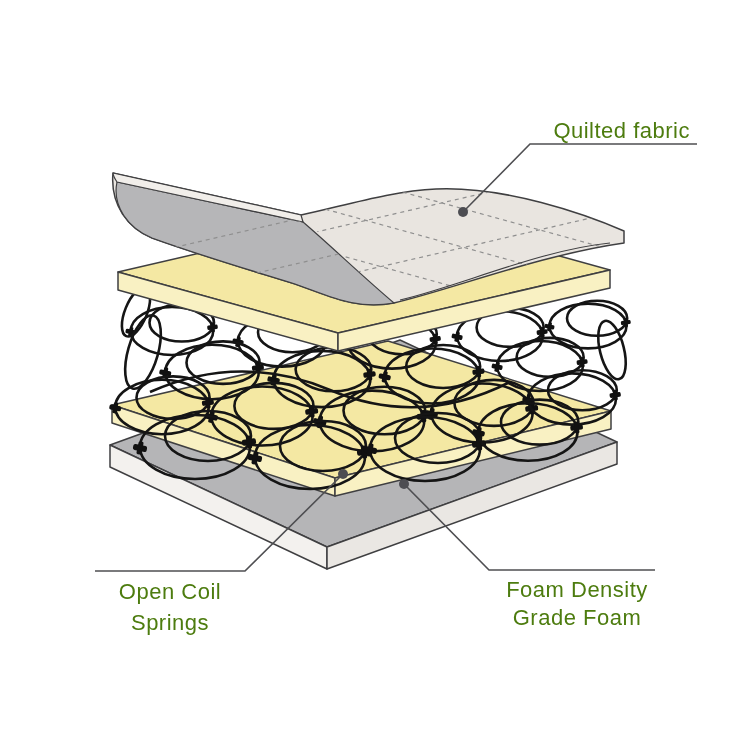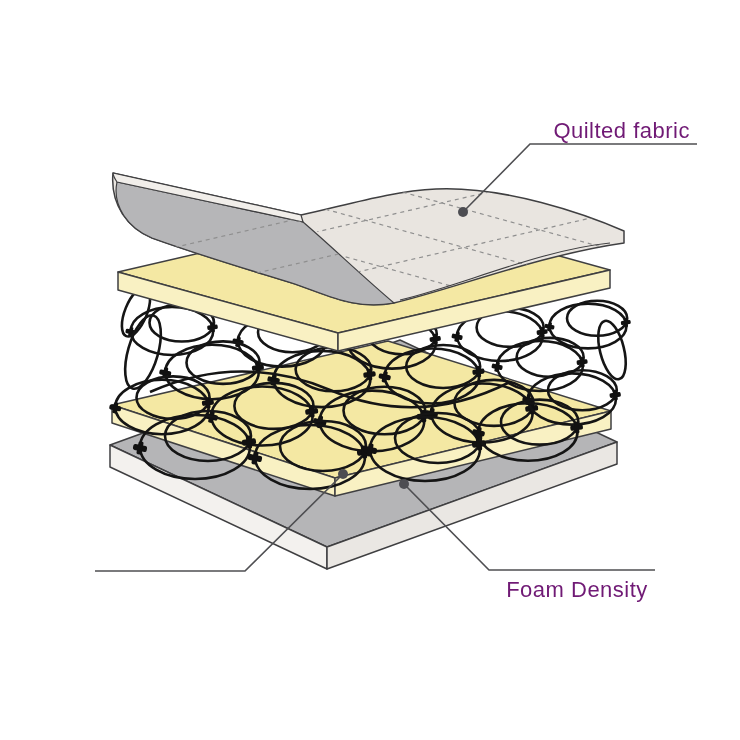--- a/index.html
+++ b/index.html
@@ -6,21 +6,21 @@
   body{width:740px;height:740px;position:relative;overflow:hidden;
        font-family:"Liberation Sans", sans-serif;}
   #stage{position:absolute;left:0;top:0;width:740px;height:740px;}
   svg{display:block;}
   .wire{fill:none;stroke:#151515;stroke-width:2.6;}
   .outl{stroke:#3f3f41;stroke-width:1.5;stroke-linejoin:round;}
   .thin{stroke:#3f3f41;stroke-width:1.1;fill:none;}
   .dash{fill:none;stroke:#8f8f8f;stroke-width:1.2;stroke-dasharray:4 4;}
   .leader{fill:none;stroke-width:1.6;}
   .knot rect{fill:#111;}
-  .label{position:absolute;color:#701a75;font-size:22px;line-height:29px;
+  .label{position:absolute;color:#4d7c0f;font-size:22px;line-height:29px;
           letter-spacing:0.5px;font-weight:300;}
   .label span{display:block;}
   .lab-right{text-align:right;}
   .lab-center{text-align:center;}
 </style>
 </head>
 <body>
 
 <div id="stage">
 <svg width="740" height="740" viewBox="0 0 740 740">
@@ -128,17 +128,22 @@
     <circle cx="343" cy="474" r="5" fill="#4d4d52"></circle>
     <polyline points="655,570 489,570 404,484" class="leader" stroke="#4f4f52"></polyline>
     <circle cx="404" cy="484" r="5" fill="#4d4d52"></circle>
   </g>
 </svg>
 
 <div class="label lab-right" style="left:510px;top:116px;width:180px;">
   <span>Quilted fabric</span>
 </div>
 
+<div class="label lab-center" style="left:95px;top:576px;width:150px;line-height:31px;">
+  <span>Open Coil</span>
+  <span>Springs</span>
+</div>
 
 <div class="label lab-center" style="left:487px;top:576px;width:180px;line-height:28px;">
   <span>Foam Density</span>
+  <span>Grade Foam</span>
 </div>
 </div>
 
 </body></html>

